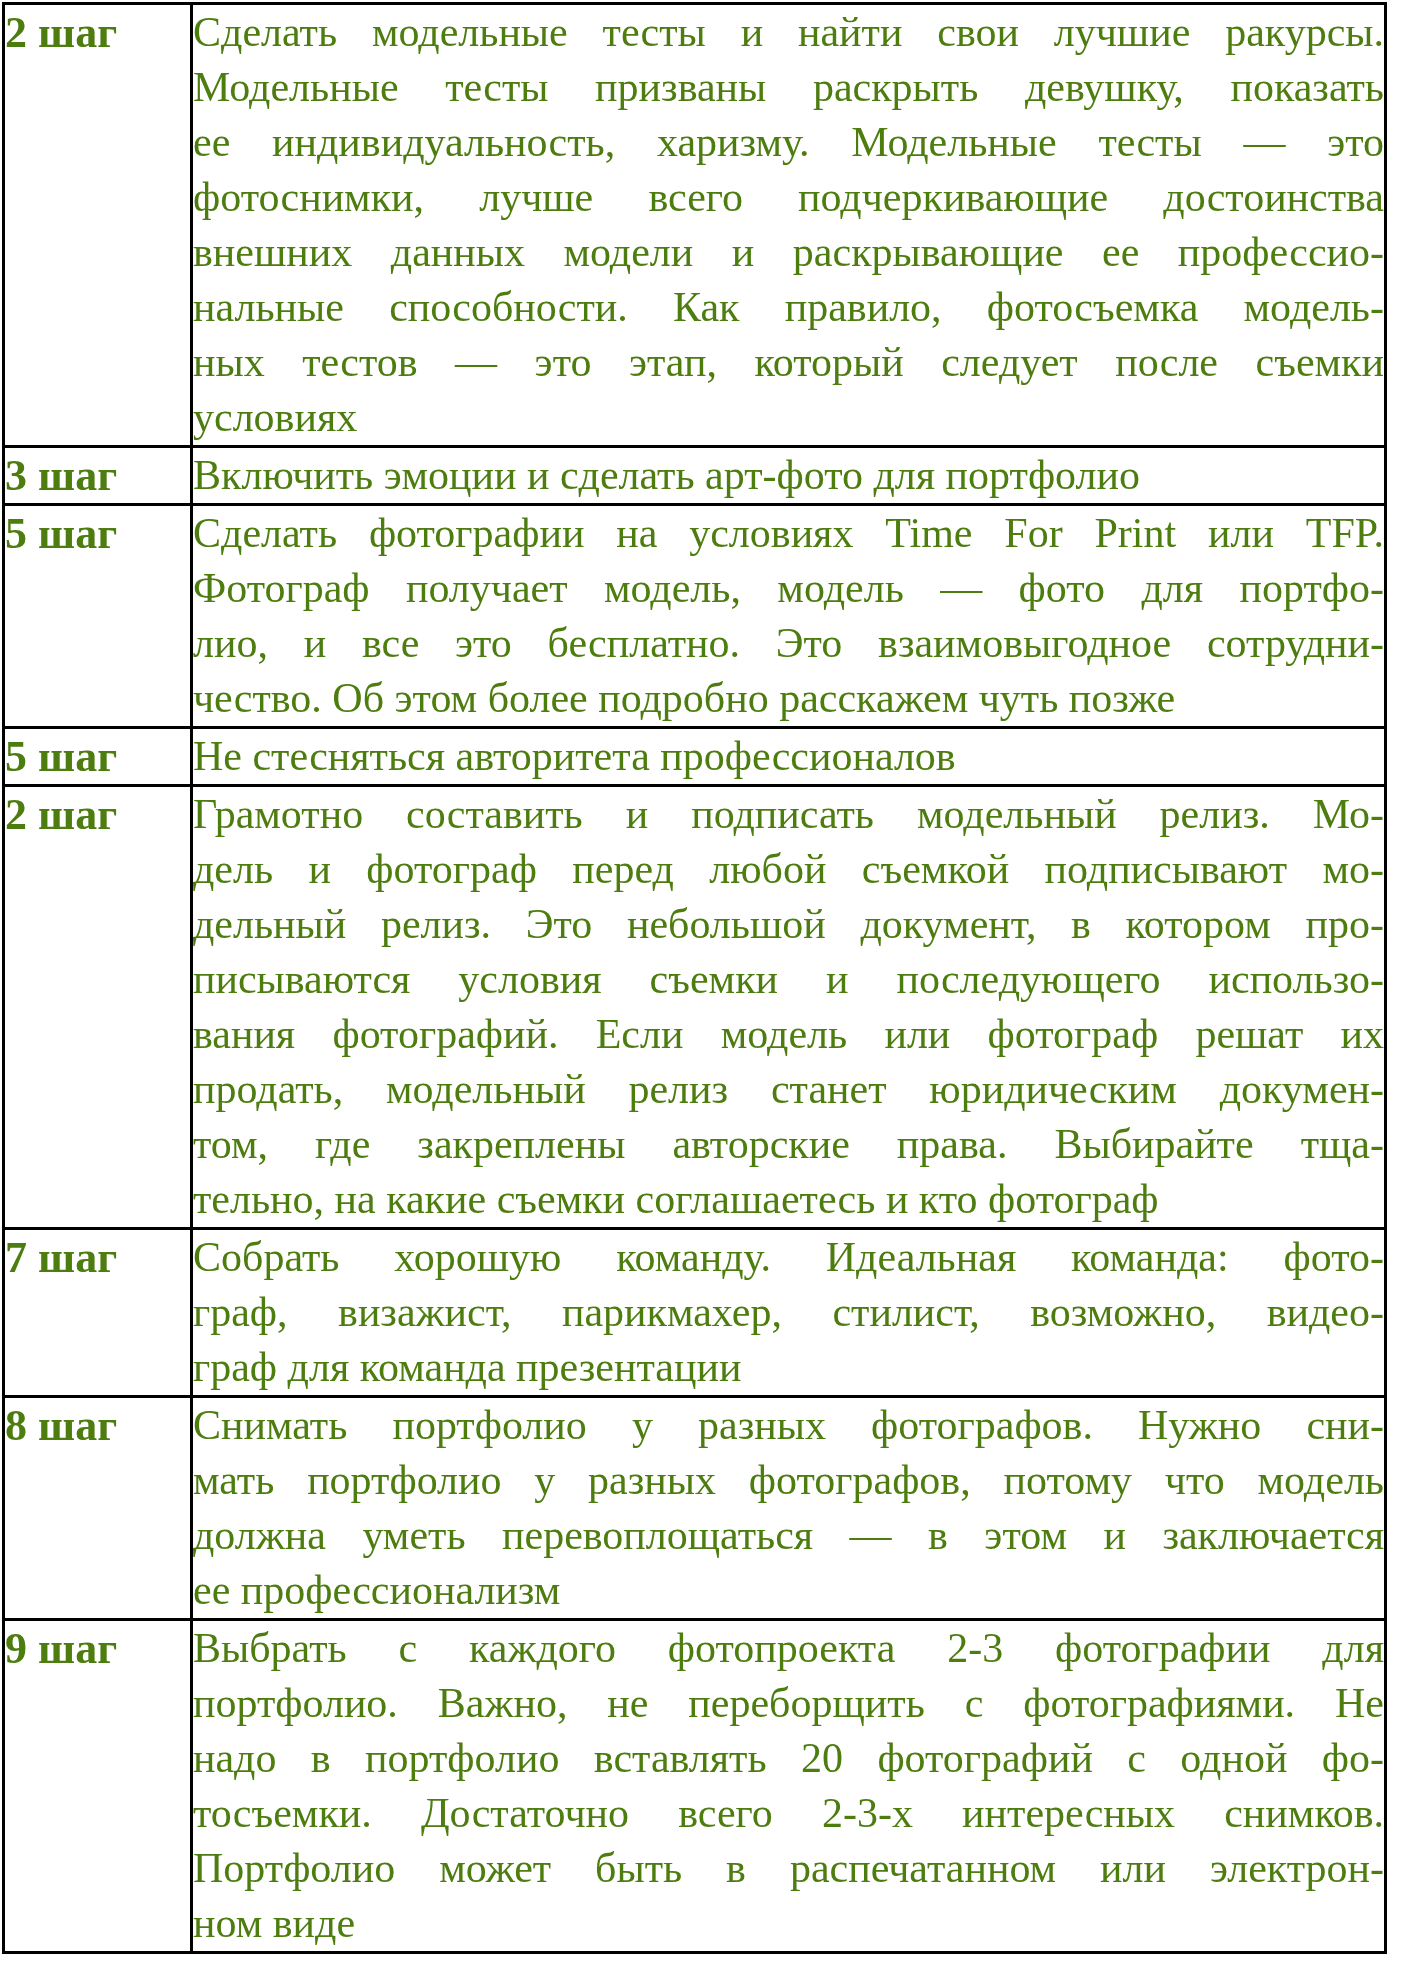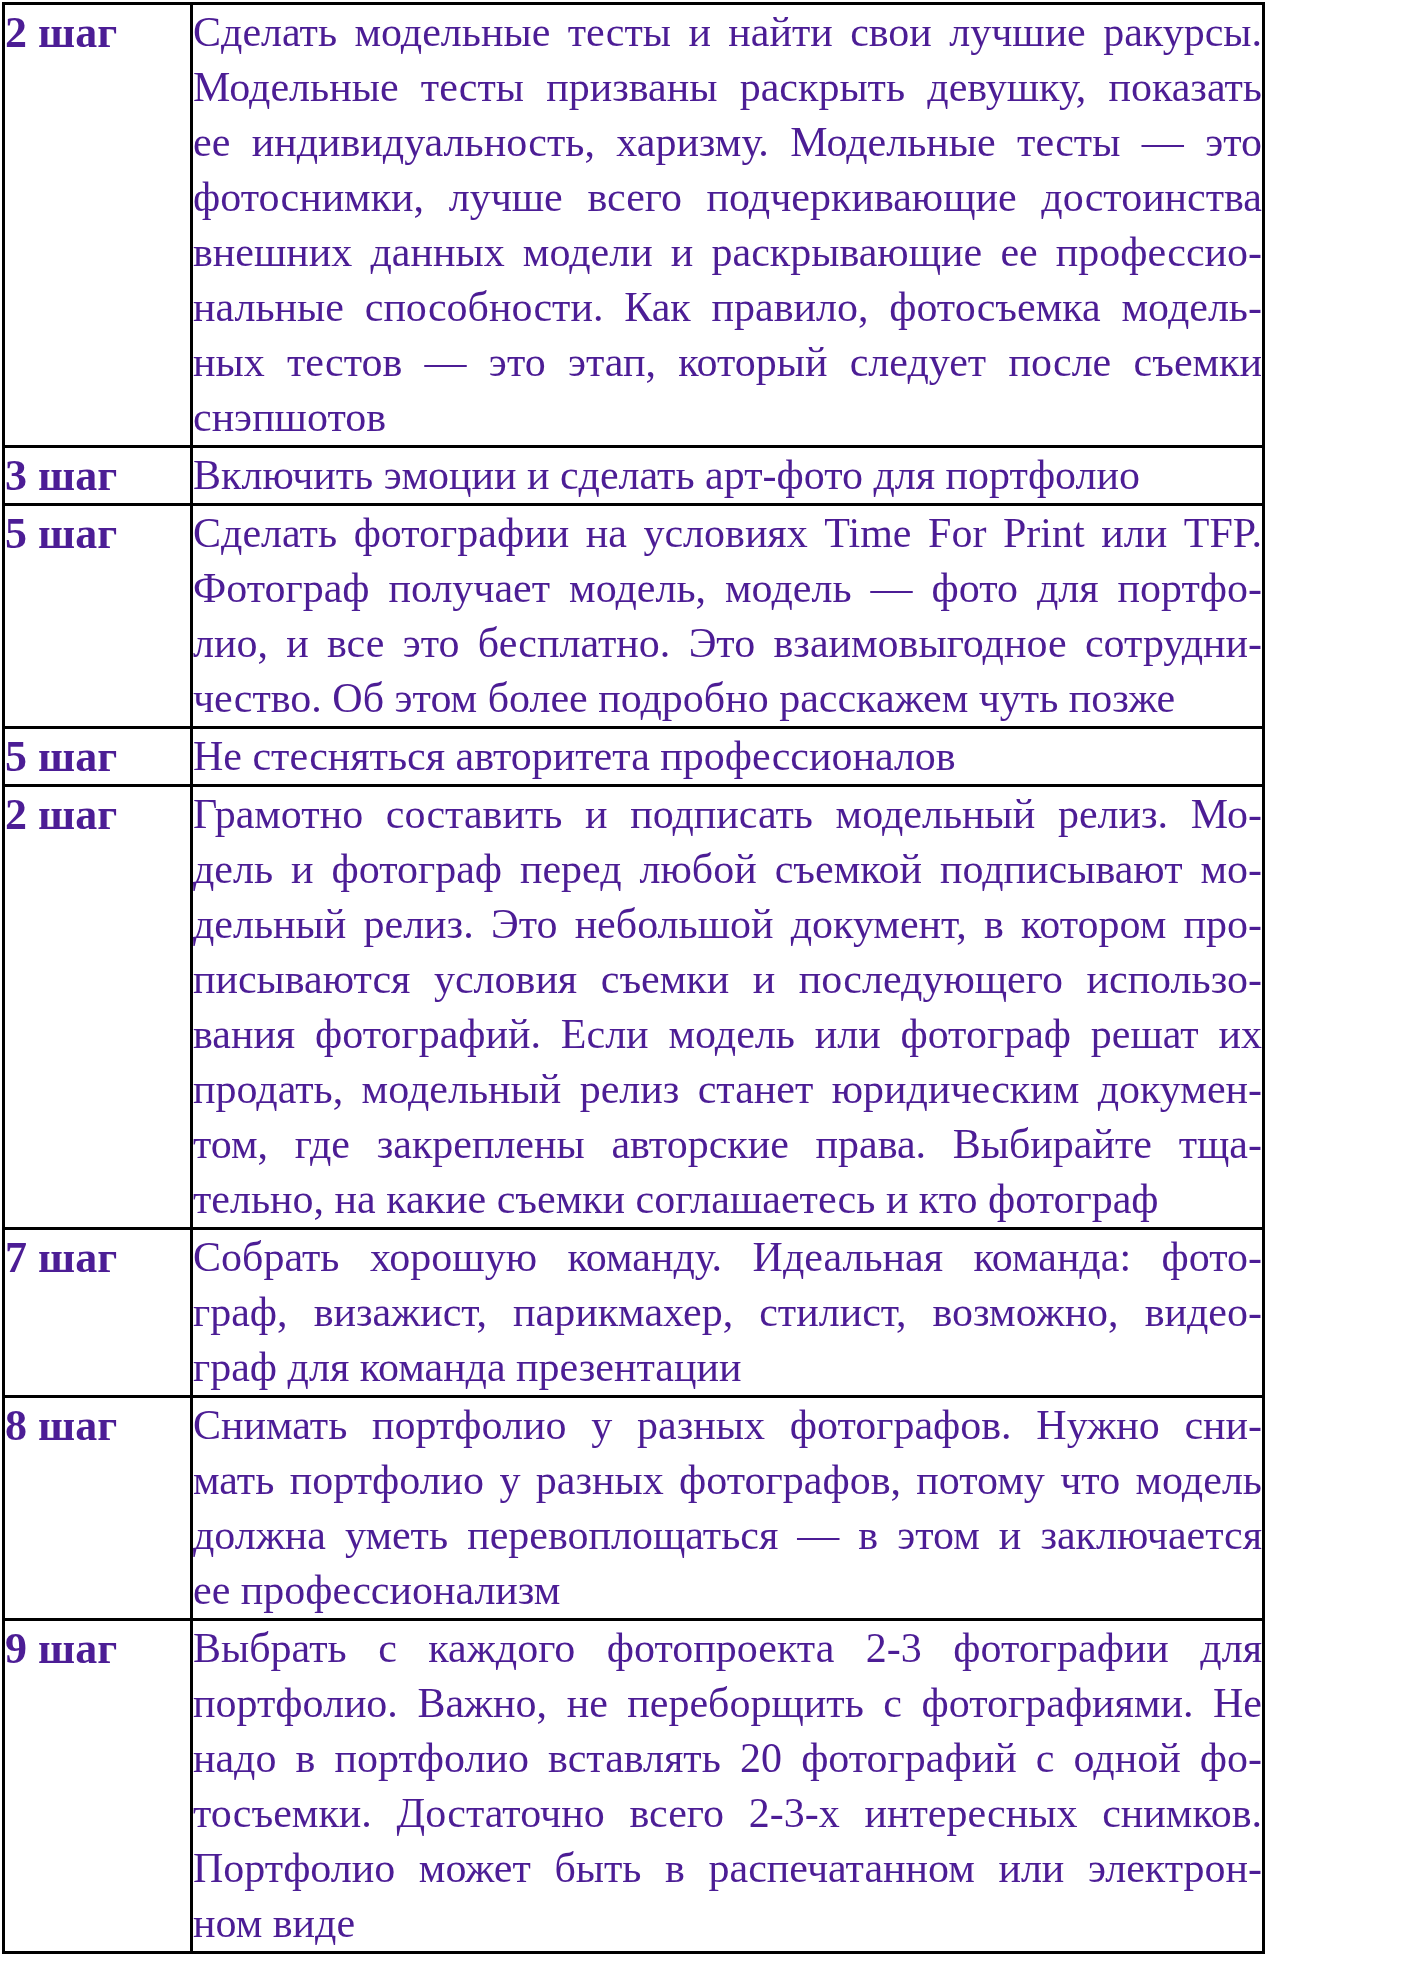--- a/index.html
+++ b/index.html
@@ -11,24 +11,24 @@
   .page {
     width: 1420px;
     height: 1982px;
     background: #ffffff;
     box-sizing: border-box;
     padding: 2px 2px;
     overflow: hidden;
   }
   table.doc-table {
     border-collapse: collapse;
-    width: 1263px;
+    width: 1385px;
     table-layout: fixed;
     font-family: "Liberation Serif", serif;
-    color: #4c1d95;
+    color: #4d7c0f;
   }
   table.doc-table td {
     border: 3px solid #000000;
     vertical-align: top;
     padding: 0;
   }
   td.step-cell {
     width: 185px;
     font-weight: bold;
     font-size: 44px;
@@ -58,21 +58,21 @@
         <tr>
     <td class="step-cell">2 шаг</td>
     <td class="text-cell">
             <div class="line">Сделать модельные тесты и найти свои лучшие ракурсы.</div>
             <div class="line">Модельные тесты призваны раскрыть девушку, показать</div>
             <div class="line">ее индивидуальность, харизму. Модельные тесты — это</div>
             <div class="line">фотоснимки, лучше всего подчеркивающие достоинства</div>
             <div class="line">внешних данных модели и раскрывающие ее профессио-</div>
             <div class="line">нальные способности. Как правило, фотосъемка модель-</div>
             <div class="line">ных тестов — это этап, который следует после съемки</div>
-            <div class="line">снэпшотов</div>
+            <div class="line">условиях</div>
           </td>
   </tr>
         <tr>
     <td class="step-cell">3 шаг</td>
     <td class="text-cell">
             <div class="line">Включить эмоции и сделать арт-фото для портфолио</div>
           </td>
   </tr>
         <tr>
     <td class="step-cell">5 шаг</td>

